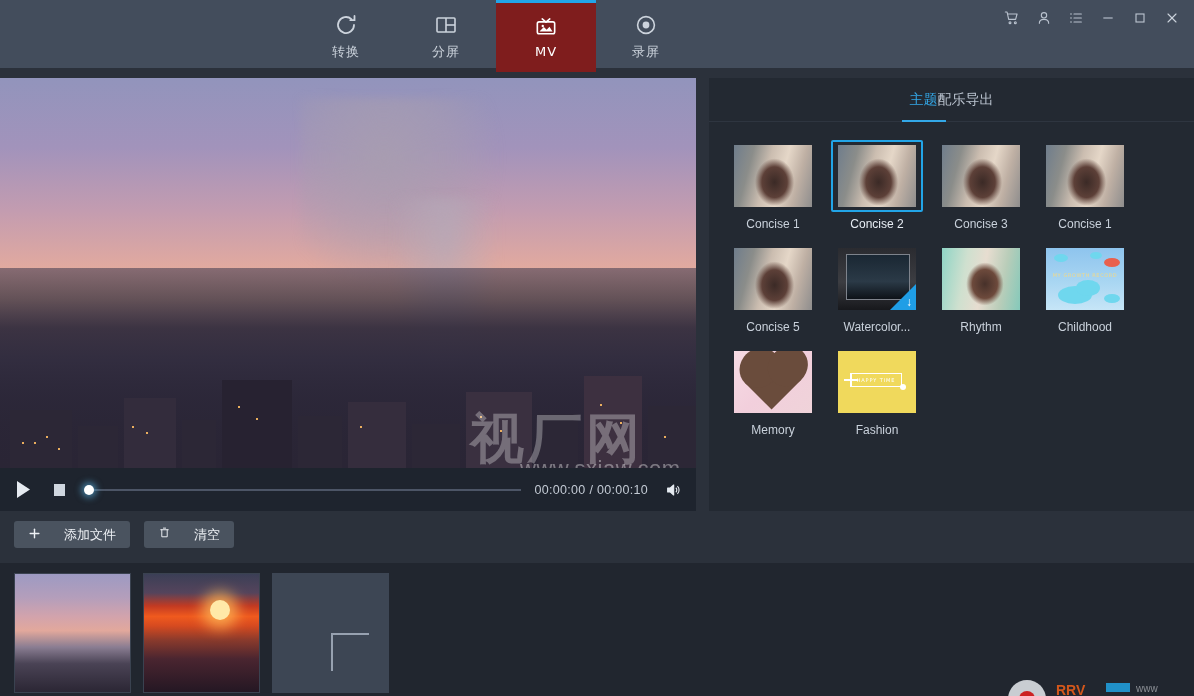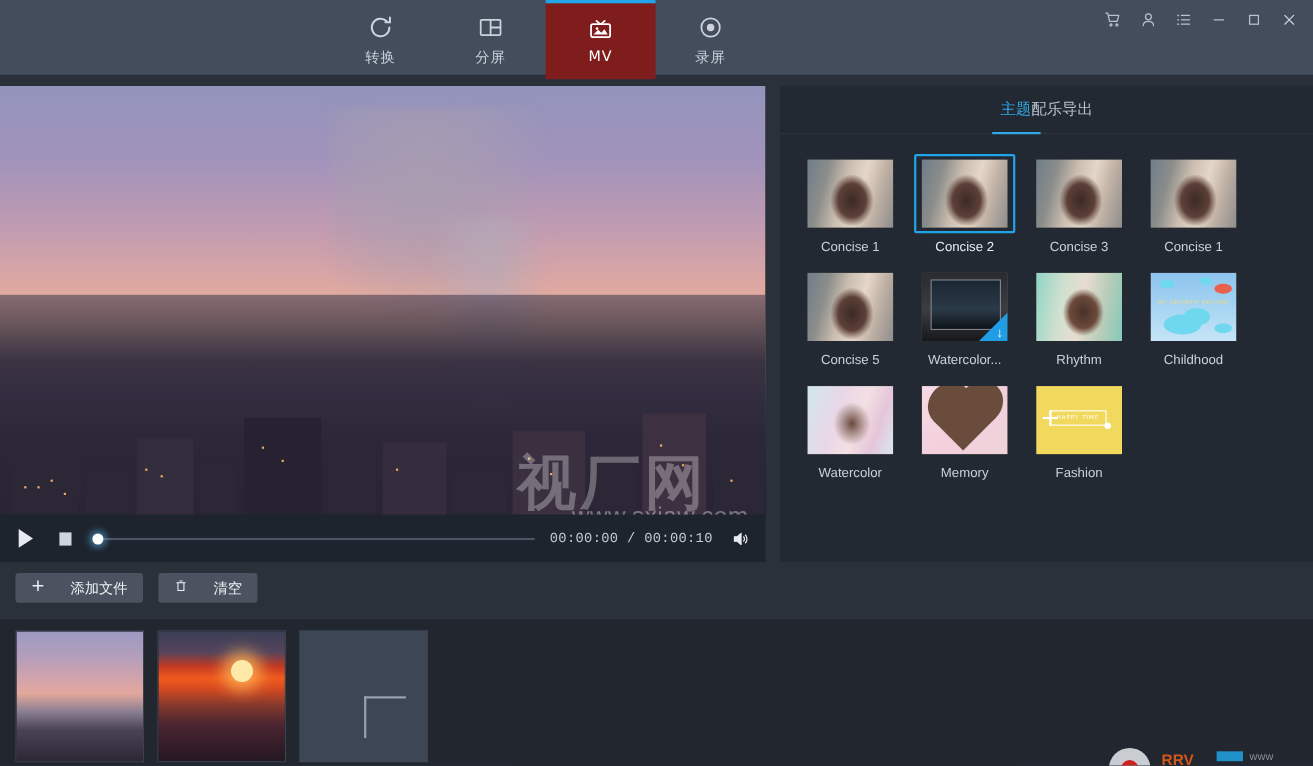--- a/index.html
+++ b/index.html
@@ -92,21 +92,21 @@
     font-family: "DejaVu Sans", sans-serif; pointer-events: none;
   }
   .wm-url {
     position: absolute; left: 520px; top: 378px; font-size: 22px;
     color: rgba(255,255,255,.38); letter-spacing: .5px; pointer-events: none;
   }
 
   
   .playerbar {
     position: absolute; left: 0; top: 468px; width: 696px; height: 43px;
-    background: #1e242e; display: flex; align-items: center; padding: 0 12px; gap: 14px; font-family: Liberation Mono, monospace;
+    background: #1e242e; display: flex; align-items: center; padding: 0 12px; gap: 14px;
   }
   .pbtn { width: 22px; height: 22px; display: flex; align-items: center; justify-content: center; cursor: pointer; }
   .stopsq { width: 11px; height: 12px; background: #cfd6df; }
   .track { position: relative; flex: 1; height: 14px; display: flex; align-items: center; }
   .track-line { position: absolute; left: 8px; right: 0; height: 2px; background: #4c5566; }
   .knob {
     position: absolute; left: 0; width: 10px; height: 10px; border-radius: 50%;
     background: #fff; box-shadow: 0 0 6px 3px rgba(90,180,230,.55); cursor: pointer;
   }
   .timelbl { color: #c3cad4; font-size: 12.5px; letter-spacing: .3px; white-space: nowrap; }
@@ -569,28 +569,20 @@
             <div class="cloud" style="left:12px; top:38px; width:34px; height:18px;"></div>
             <div class="cloud" style="left:30px; top:32px; width:24px; height:16px;"></div>
             <div class="cloud" style="left:58px; top:46px; width:16px; height:9px;"></div>
             <div class="art-child-txt">MY GROWTH RECORD</div>
           </div>
         </div>
       </div>
       <div class="theme-lbl">Childhood</div>
     </div>
 
-    <div class="theme">
-      <div class="theme-inner">
-          <div class="theme-img">
-            <div class="art-water"></div>
-          </div>
-        </div>
-      <div class="theme-lbl">Watercolor</div>
-    </div>
 
     <div class="theme">
       <div class="theme-inner">
         <div class="theme-img">
           <div class="art-memory">
               <div class="heart"></div>
             </div>
         </div>
       </div>
       <div class="theme-lbl">Memory</div>

